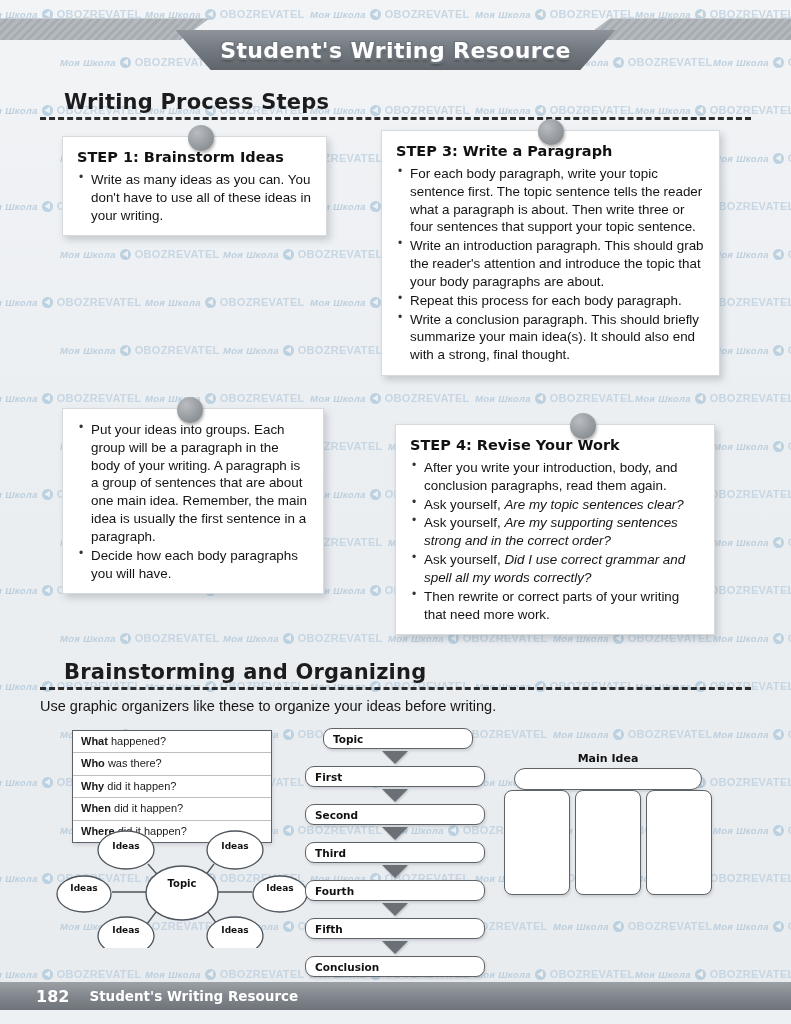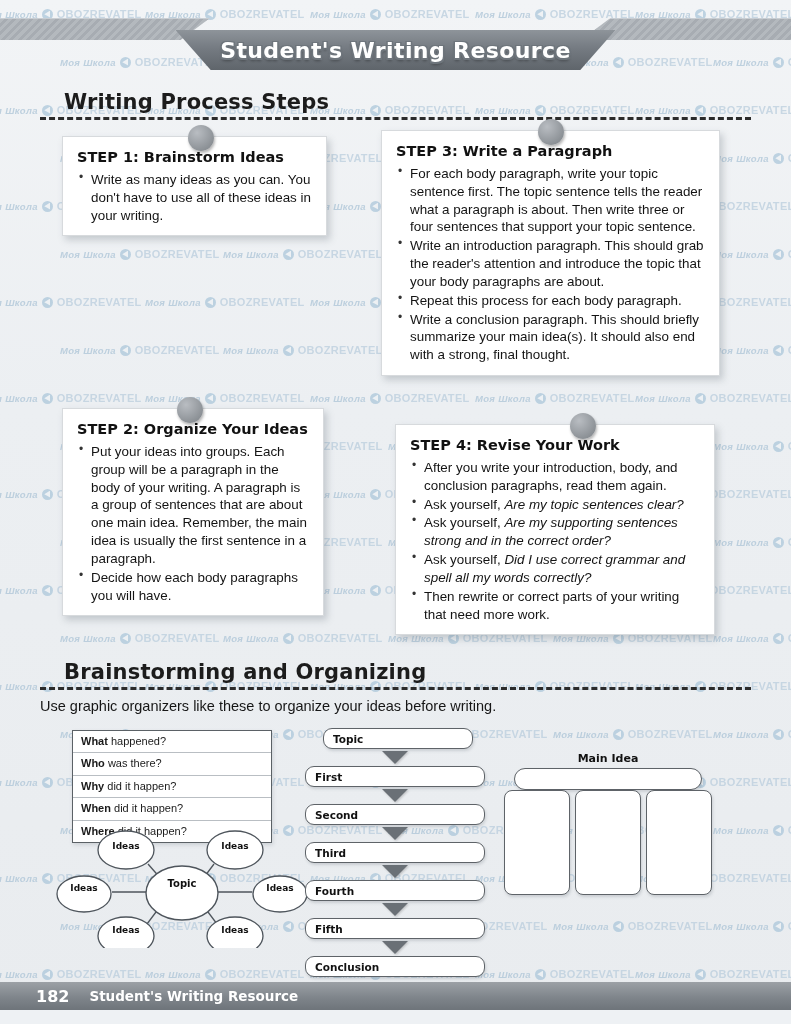--- a/index.html
+++ b/index.html
@@ -795,21 +795,20 @@
   <div class="card" style="left:62px; top:136px; width:265px;">
     <div class="pin" style="left:125px"></div>
     <h3>STEP 1: Brainstorm Ideas</h3>
     <ul>
       <li>Write as many ideas as you can. You don't have to use all of these ideas in your writing.</li>
     </ul>
   </div>
 
   <div class="card" style="left:62px; top:408px; width:262px;">
     <div class="pin" style="left:114px"></div>
-    <h3>STEP 2: Organize Your Ideas</h3>
     <ul>
       <li>Put your ideas into groups. Each group will be a paragraph in the body of your writing. A paragraph is a group of sentences that are about one main idea. Remember, the main idea is usually the first sentence in a paragraph.</li>
       <li>Decide how each body paragraphs you will have.</li>
     </ul>
   </div>
 
   <div class="card" style="left:381px; top:130px; width:339px;">
     <div class="pin" style="left:156px"></div>
     <h3>STEP 3: Write a Paragraph</h3>
     <ul>

